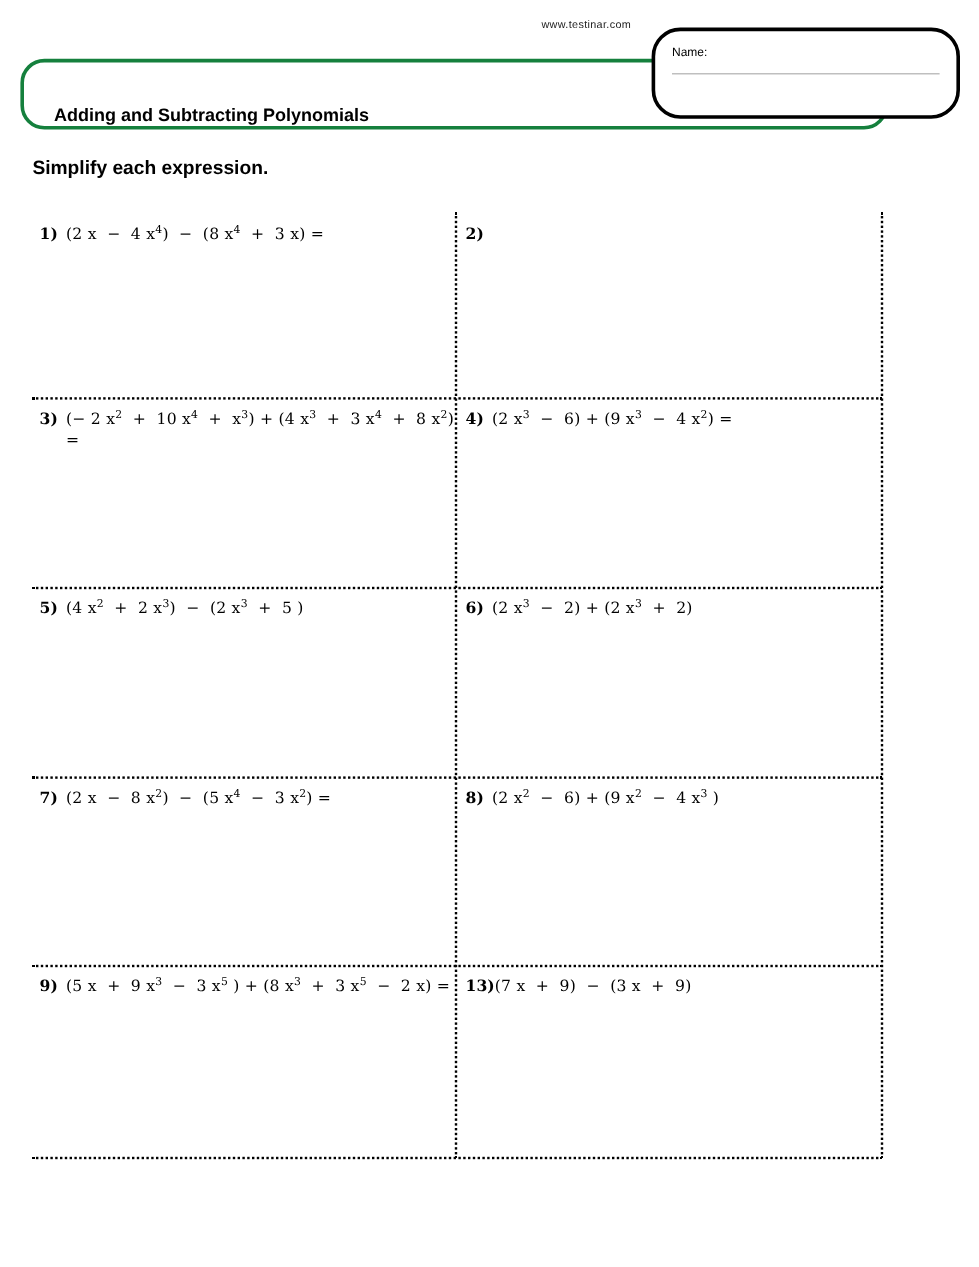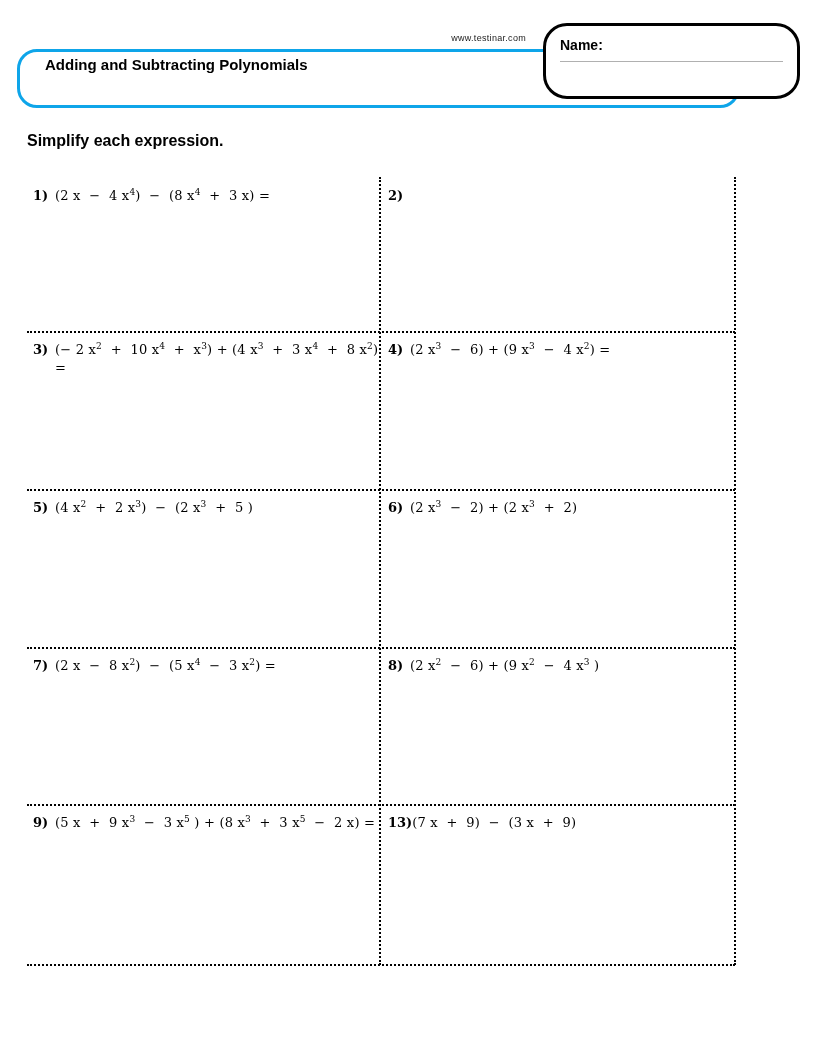--- a/index.html
+++ b/index.html
@@ -10,57 +10,57 @@
     height: 1056px;
     background: #ffffff;
     font-family: "Liberation Sans", sans-serif;
     color: #000;
     overflow: hidden;
   }
 
   
   .site-url {
     position: absolute;
-    left: 398px; top: 33px; width: 128px;
+    left: 398px; top: 15px; width: 128px;
     text-align: right;
     font-size: 9px;
     letter-spacing: 0.3px;
     color: #222;
     font-family: "Liberation Sans", sans-serif;
   }
   .title-box {
     position: absolute;
     left: 17px; top: 49px;
     width: 723px; height: 59px;
-    border: 3px solid #0ea5e9;
+    border: 3px solid #15803d;
     border-radius: 20px;
     background: #fff;
     z-index: 1;
     display: flex;
-    align-items: flex-start;
+    align-items: flex-end;
   }
   .title-box .title-text {
     padding-left: 25px;
     padding-top: 4px;
     font-size: 15px;
     font-weight: bold;
   }
   .name-box {
     position: absolute;
     left: 543px; top: 23px;
     width: 257px; height: 76px;
     border: 3px solid #000;
     border-radius: 24px;
     background: #fff;
     z-index: 2;
     padding: 11px 14px 0 14px;
   }
   .name-box .field-label {
-    font-size: 14px;
-    font-weight: bold;
+    font-size: 10px;
+    font-weight: normal;
     line-height: 16px;
   }
   .name-box .divider {
     border: 0;
     border-top: 1px solid #b0b0b0;
     margin: 8px 0 9px 0;
   }
 
   .instruction {
     position: absolute;

